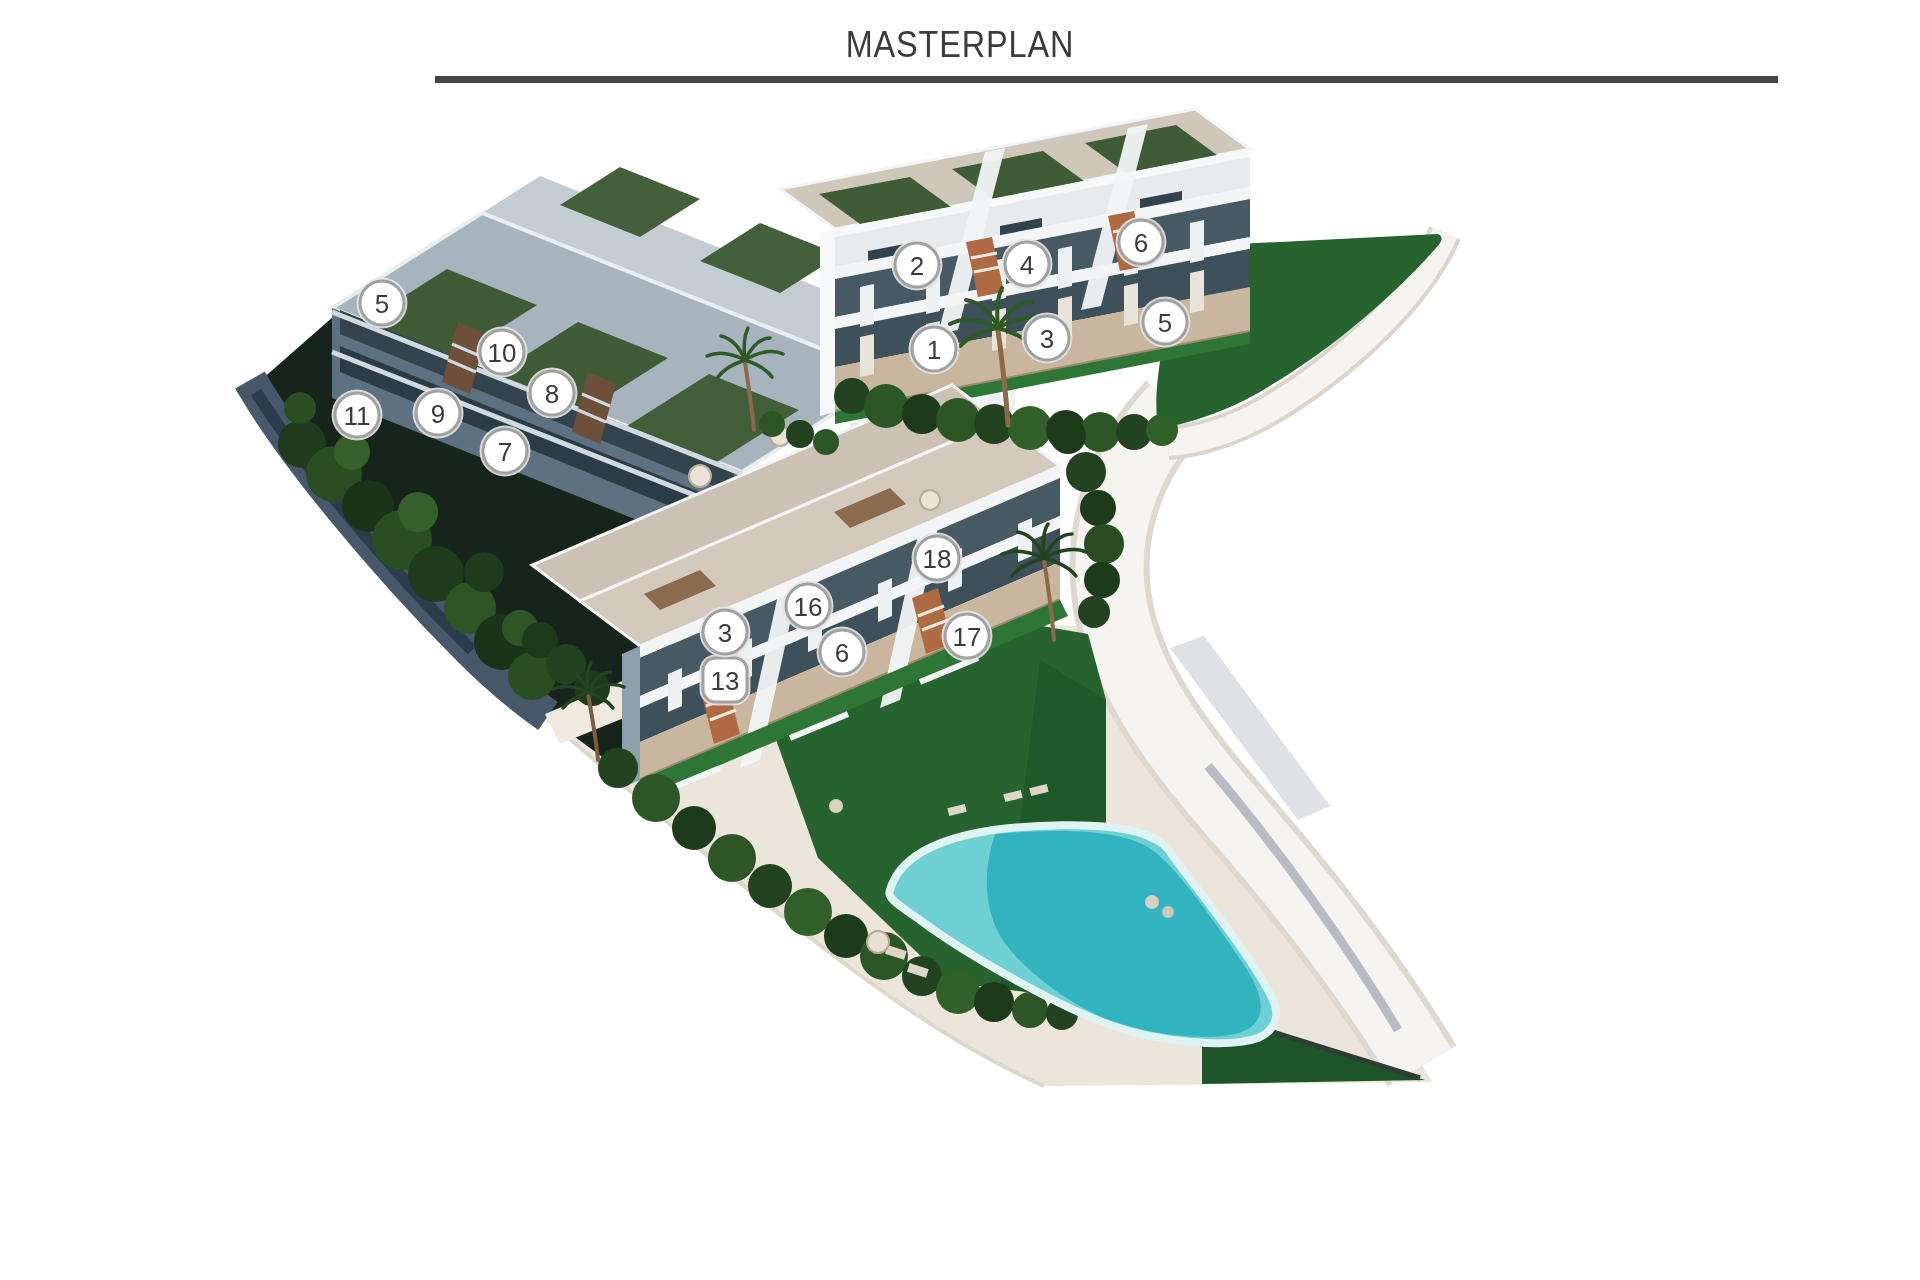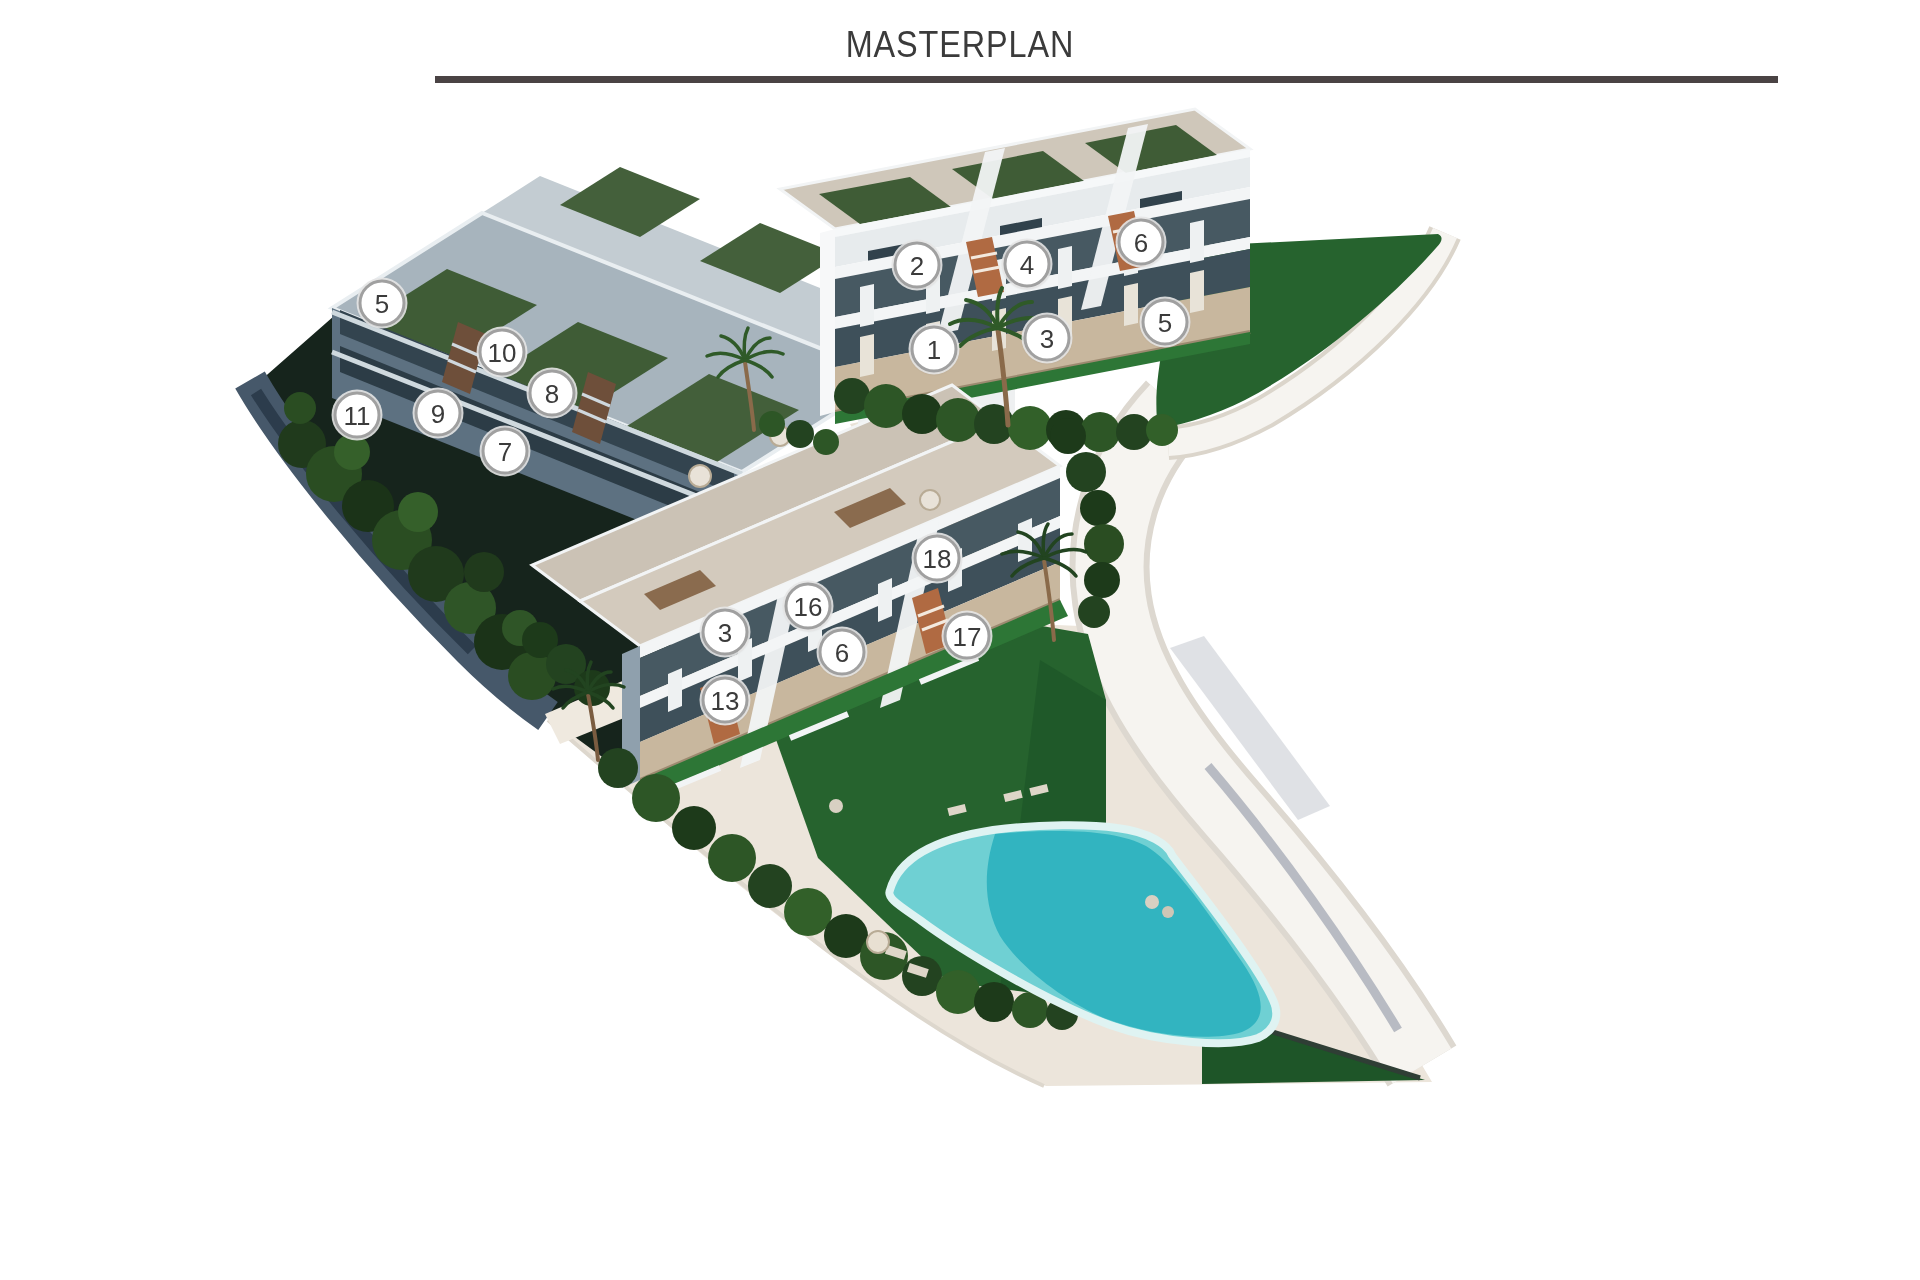--- a/index.html
+++ b/index.html
@@ -357,21 +357,21 @@
       <div class="unit-marker" style="left: 1047px; top: 338px;">3</div>
       <div class="unit-marker" style="left: 1027px; top: 264px;">4</div>
       <div class="unit-marker" style="left: 1165px; top: 322px;">5</div>
       <div class="unit-marker" style="left: 1141px; top: 242px;">6</div>
       <div class="unit-marker" style="left: 505px; top: 451px;">7</div>
       <div class="unit-marker" style="left: 552px; top: 393px;">8</div>
       <div class="unit-marker" style="left: 438px; top: 413px;">9</div>
       <div class="unit-marker" style="left: 502px; top: 352px;">10</div>
       <div class="unit-marker" style="left: 357px; top: 372px; margin-top: 43px;">11</div>
       <div class="unit-marker" style="left: 382px; top: 303px;">5</div>
-      <div class="unit-marker" style="left: 725px; top: 700px;">13</div>
+      <div class="unit-marker" style="left: 725px; top: 680px; border-radius: 14px;">13</div>
       <div class="unit-marker" style="left: 725px; top: 632px;">3</div>
       <div class="unit-marker" style="left: 842px; top: 652px;">6</div>
       <div class="unit-marker" style="left: 808px; top: 606px;">16</div>
       <div class="unit-marker" style="left: 967px; top: 636px;">17</div>
       <div class="unit-marker" style="left: 937px; top: 558px;">18</div>
     </div>
 
 </div>
 
 </body></html>

